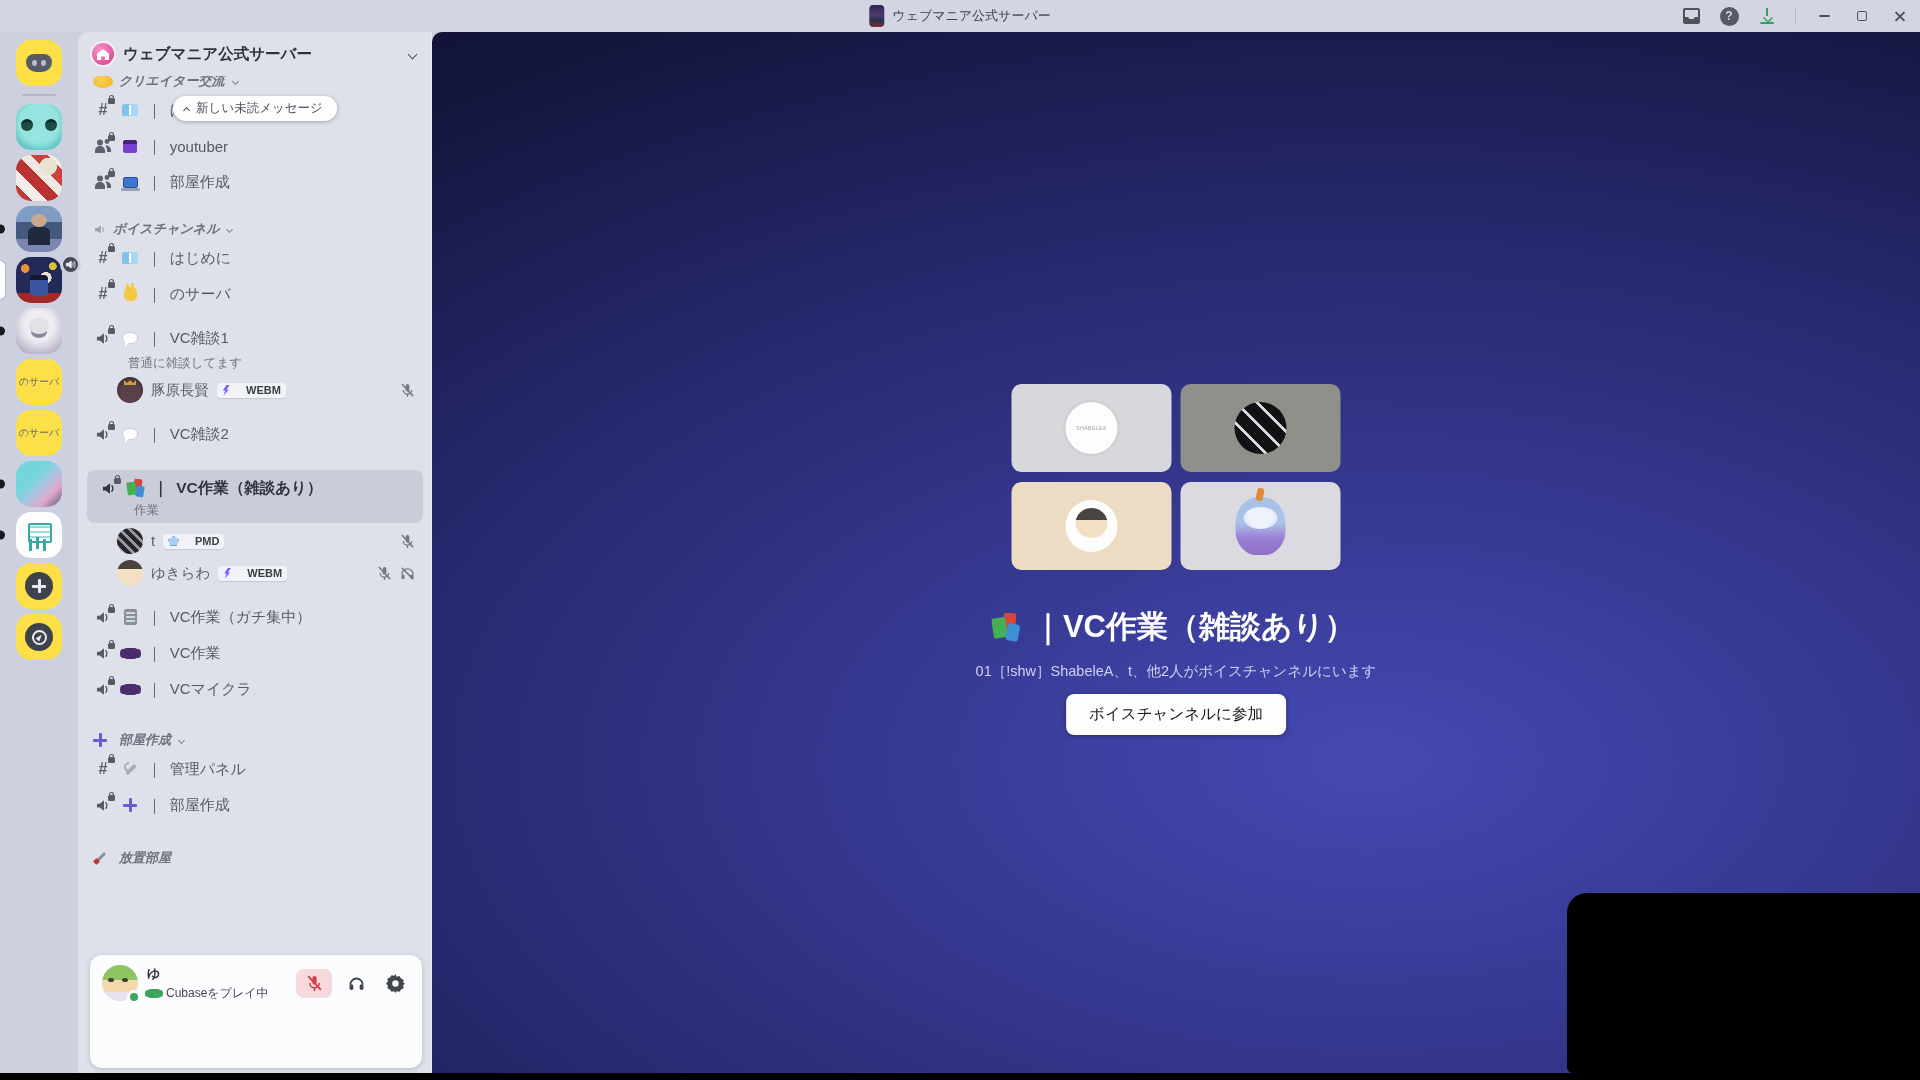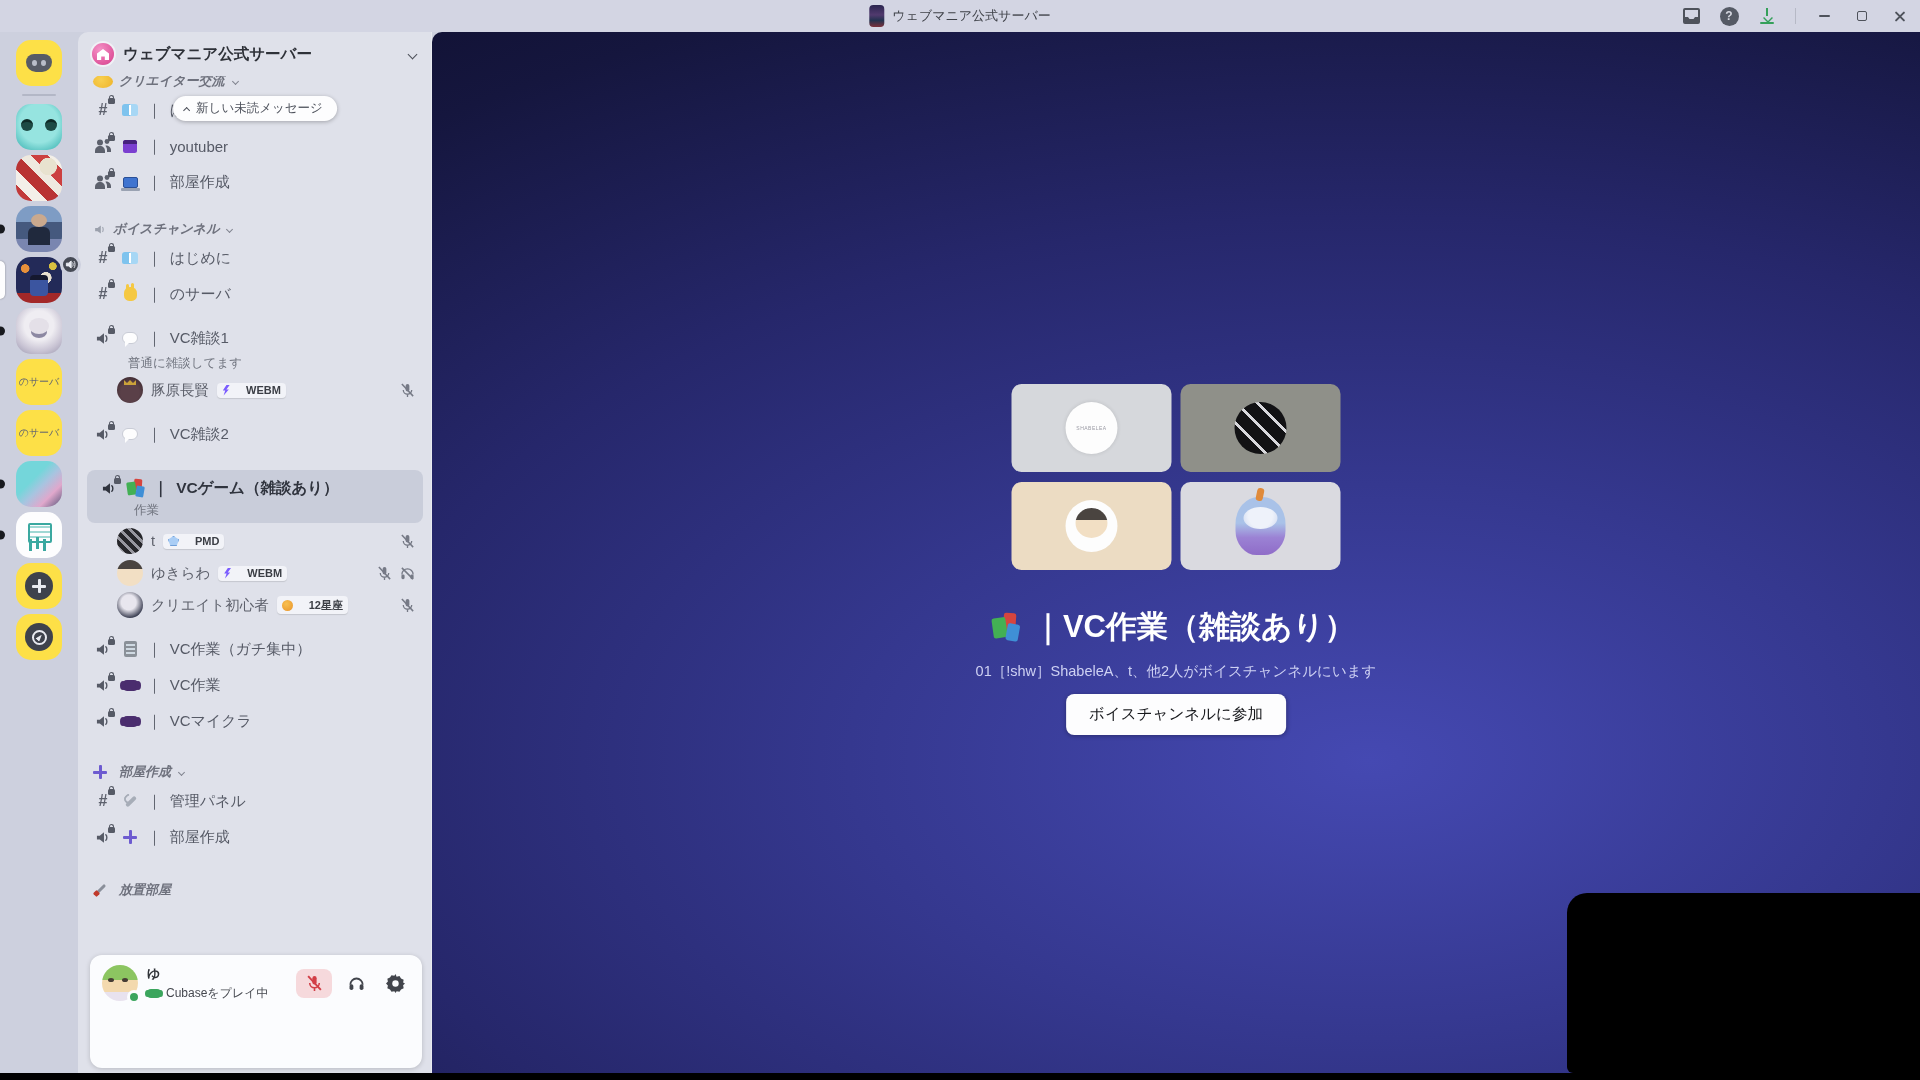--- a/index.html
+++ b/index.html
@@ -538,21 +538,21 @@
                   <path d="M10.5 5c1.4 1.2 1.4 4.8 0 6" stroke="#30343e" stroke-width="1.5" fill="none" stroke-linecap="round"></path>
                 </svg>
               <span class="lock"></span>
             </span>
             <span class="em em-books">
                 <span class="b1"></span>
                 <span class="b2"></span>
                 <span class="b3"></span>
               </span>
             <span class="pipe">｜</span>
-            <span class="chan-label">VCゲーム（雑談あり）</span>
+            <span class="chan-label">VC作業（雑談あり）</span>
           </div>
           <div class="chan-desc">作業</div>
         </div>
 
 
         <div class="member-row">
           <span class="m-avatar ma-stripe"></span>
           <span>t</span>
           <span class="m-badge">
               <span class="gem"></span>
@@ -582,35 +582,20 @@
               </svg>
             <svg width="15" height="15" viewBox="0 0 16 16" fill="none" stroke="#767a86" stroke-width="1.4">
                 <path d="M2 9a6 6 0 0 1 12 0"></path>
                 <rect x="1.5" y="9" width="3.4" height="5" rx="1.5" fill="#767a86" stroke="none"></rect>
                 <rect x="11.1" y="9" width="3.4" height="5" rx="1.5" fill="#767a86" stroke="none"></rect>
                 <path d="M2 2l12 12" stroke-width="1.6"></path>
               </svg>
           </span>
         </div>
 
-        <div class="member-row">
-          <span class="m-avatar ma-creator"></span>
-          <span>クリエイト初心者</span>
-          <span class="m-badge">
-              <span class="zodiac"></span>
-              <span>12星座</span>
-            </span>
-          <span class="m-icons">
-            <svg width="15" height="15" viewBox="0 0 16 16" fill="#767a86">
-                <rect x="6" y="1" width="4" height="8" rx="2"></rect>
-                <path d="M3.5 7.5a4.5 4.5 0 0 0 9 0M8 12v3" stroke="#767a86" stroke-width="1.4" fill="none"></path>
-                <path d="M2 1l12 13" stroke="#767a86" stroke-width="1.6"></path>
-              </svg>
-          </span>
-        </div>
 
         <div class="chan-row" style="margin-top:10px">
           <span class="chan-icon">
             <svg width="17" height="15" viewBox="0 0 16 16" fill="#565a66">
                 <path d="M1 6v4h3l4.5 3.5v-11L4 6H1z"></path>
                 <path d="M10.5 5c1.4 1.2 1.4 4.8 0 6" stroke="#565a66" stroke-width="1.5" fill="none" stroke-linecap="round"></path>
               </svg>
             <span class="lock"></span>
           </span>
           <span class="em">

